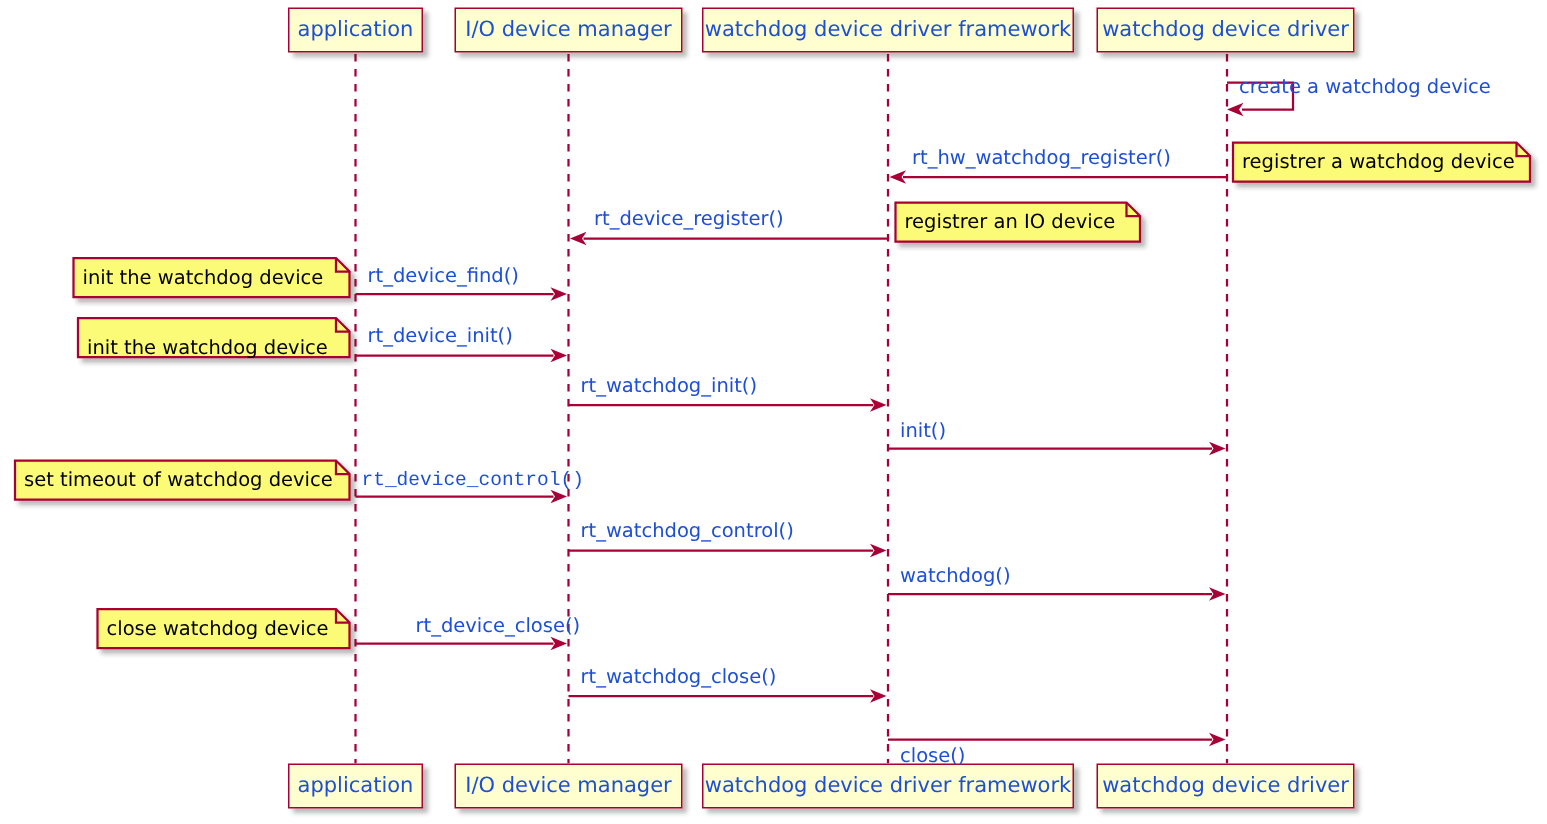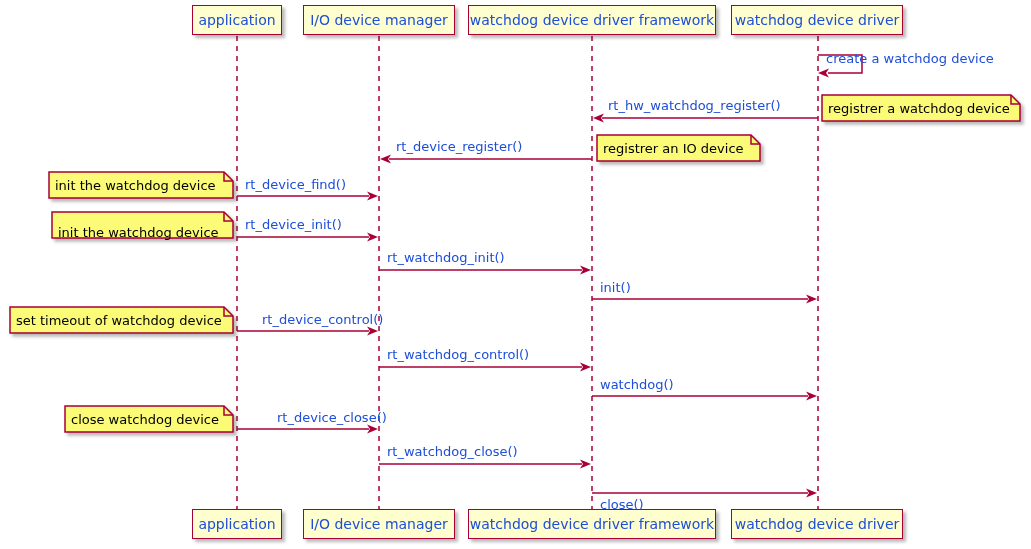--- a/index.html
+++ b/index.html
@@ -183,21 +183,21 @@
       </div>
     </div>
   <div id="message-labels">
       <div class="msg-label" style="left: 826px; top: 52px;">create a watchdog device</div>
       <div class="msg-label" style="left: 608px; top: 99px;">rt_hw_watchdog_register()</div>
       <div class="msg-label" style="left: 396px; top: 140px;">rt_device_register()</div>
       <div class="msg-label" style="left: 245px; top: 178px;">rt_device_find()</div>
       <div class="msg-label" style="left: 245px; top: 218px;">rt_device_init()</div>
       <div class="msg-label" style="left: 387px; top: 251px;">rt_watchdog_init()</div>
       <div class="msg-label" style="left: 600px; top: 281px;">init()</div>
-      <div class="msg-label" style="left: 262px; top: 313px;">rt_device_control()</div>
+      <div class="msg-label" style="left: 241px; top: 313px; font-family: Liberation Mono, monospace;">rt_device_control()</div>
       <div class="msg-label" style="left: 387px; top: 348px;">rt_watchdog_control()</div>
       <div class="msg-label" style="left: 600px; top: 378px;">watchdog()</div>
       <div class="msg-label" style="left: 245px; top: 411px; margin-left: 32px;">rt_device_close()</div>
       <div class="msg-label" style="left: 387px; top: 445px;">rt_watchdog_close()</div>
       <div class="msg-label" style="left: 600px; top: 498px;">close()</div>
     </div>
 
 </div>
 
 </body></html>

